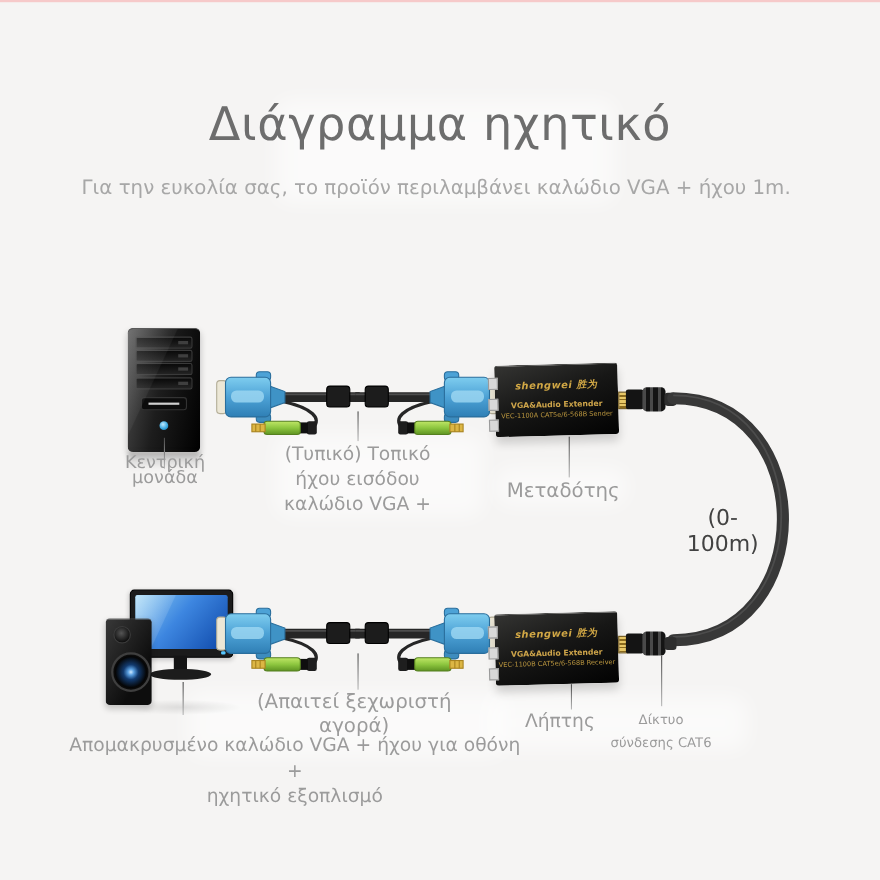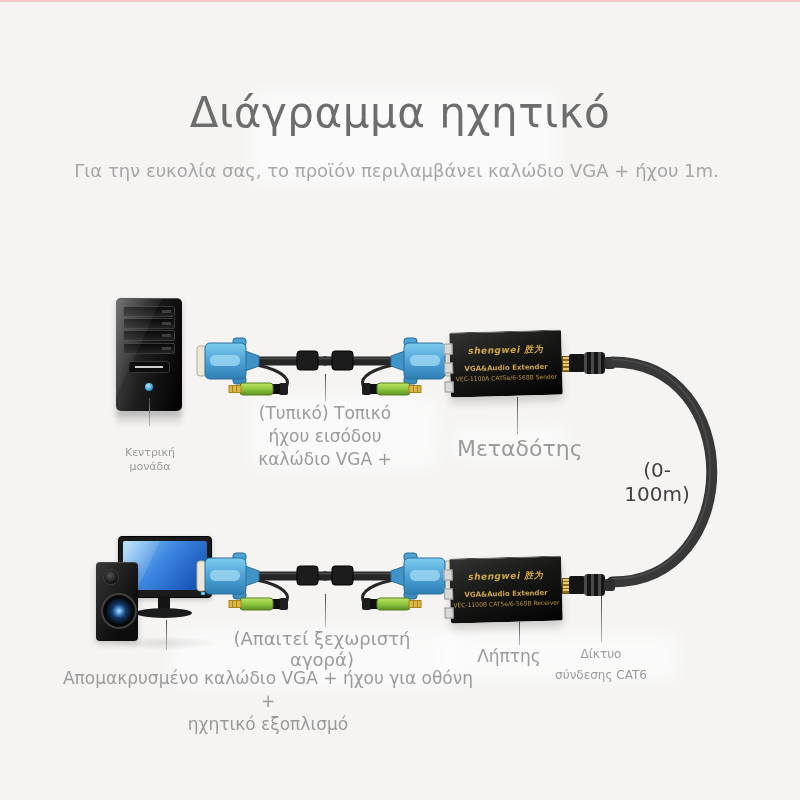--- a/index.html
+++ b/index.html
@@ -111,21 +111,21 @@
     <div class="bay" style="top:44px;">
         <b></b>
       </div>
     <div id="tower-slot">
         <i></i>
       </div>
     <div id="tower-power"></div>
   </div>
   <div id="tower-reflection"></div>
   <div class="cline" style="left:149px;top:398px;height:28px;"></div>
-  <div class="caption" style="left:110px;top:446px;width:80px;font-size:11px;line-height:14px;">Κεντρική μονάδα</div>
+  <div class="caption" style="left:110px;top:413px;width:80px;font-size:16px;line-height:14px;">Κεντρική μονάδα</div>
 
   <svg class="vga-cable" style="left:195px;top:333px;" viewBox="0 0 260 70">
     <defs>
       <linearGradient id="vgaBlue" x1="0" y1="0" x2="0" y2="1">
         <stop offset="0" stop-color="#7ecdef"></stop>
           <stop offset="0.5" stop-color="#4da2d6"></stop>
           <stop offset="1" stop-color="#2f7fb5"></stop>
       </linearGradient>
       <linearGradient id="jackGreen" x1="0" y1="0" x2="0" y2="1">
         <stop offset="0" stop-color="#bfe666"></stop>
@@ -168,21 +168,21 @@
     <div class="ext-product">VGA&amp;Audio Extender</div>
     <div class="ext-model">VEC-1100A  CAT5e/6-568B  Sender</div>
   </div>
   <div class="rj45" style="left:562px;top:351px;">
     <div class="rj45-pins"></div>
     <div class="rj45-body"></div>
     <div class="rj45-boot"></div>
     <div class="rj45-tail"></div>
   </div>
   <div class="cline" style="left:517px;top:397px;height:37px;"></div>
-  <div class="caption" style="left:457px;top:436px;width:110px;font-size:22px;">Μεταδότης</div>
+  <div class="caption" style="left:457px;top:436px;width:110px;font-size:18px;">Μεταδότης</div>
 
   <svg id="cat6-arc" viewBox="0 0 150 256">
     <path d="M12 18 C 145 18 145 238 12 238" stroke="#383838" stroke-width="11" fill="none" stroke-linecap="round"></path>
     <path d="M12 15.5 C 143 15.5 143 235 12 235" stroke="#555" stroke-width="1.6" fill="none" opacity="0.7"></path>
   </svg>
   <div id="cat6-distance">(0-100m)</div>
 
   <div id="monitor-bezel">
     <div id="monitor-screen"></div>
     <div id="monitor-power"></div>

